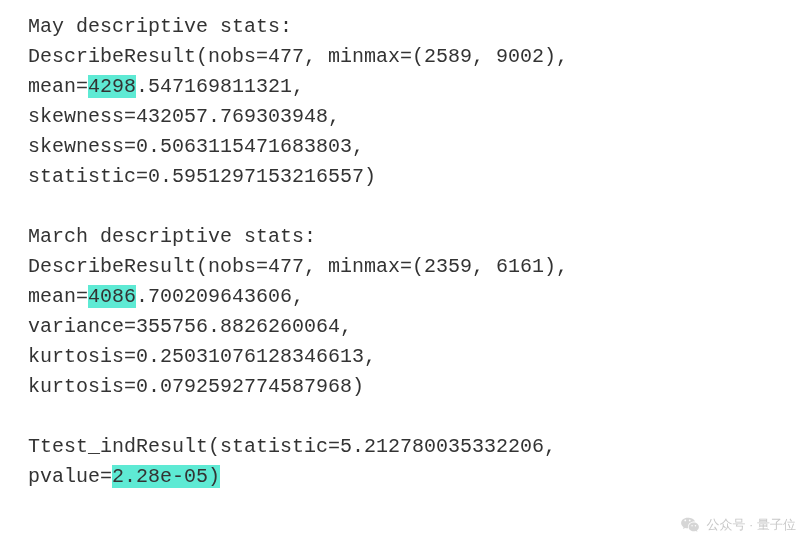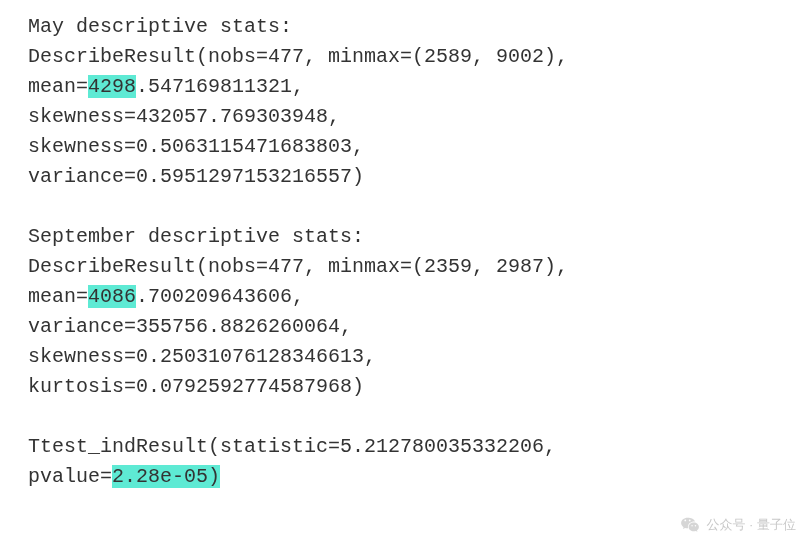--- a/index.html
+++ b/index.html
@@ -35,28 +35,28 @@
     }
   </style>
 </head>
 <body>
 
 <div class="code-line">May descriptive stats:</div>
 <div class="code-line">DescribeResult(nobs=477, minmax=(2589, 9002),</div>
 <div class="code-line"><span>mean=</span><span class="hl">4298</span><span>.547169811321,</span></div>
 <div class="code-line">skewness=432057.769303948,</div>
 <div class="code-line">skewness=0.5063115471683803,</div>
-<div class="code-line">variance=0.5951297153216557)</div>
+<div class="code-line">statistic=0.5951297153216557)</div>
 <div class="code-line">&nbsp;</div>
 
-<div class="code-line">September descriptive stats:</div>
-<div class="code-line">DescribeResult(nobs=477, minmax=(2359, 2987),</div>
+<div class="code-line">March descriptive stats:</div>
+<div class="code-line">DescribeResult(nobs=477, minmax=(2359, 6161),</div>
 <div class="code-line"><span>mean=</span><span class="hl">4086</span><span>.700209643606,</span></div>
 <div class="code-line">variance=355756.8826260064,</div>
-<div class="code-line">skewness=0.25031076128346613,</div>
+<div class="code-line">kurtosis=0.25031076128346613,</div>
 <div class="code-line">kurtosis=0.0792592774587968)</div>
 <div class="code-line">&nbsp;</div>
 
 <div class="code-line">Ttest_indResult(statistic=5.212780035332206,</div>
 <div class="code-line"><span>pvalue=</span><span class="hl">2.28e-05)</span></div>
 
 <div class="watermark">
   <svg class="wx-icon" viewBox="0 0 36 36">
     <path d="M13.5 5C7.15 5 2 9.3 2 14.6c0 3 1.73 5.67 4.38 7.4l-1.1 3.3 3.84-1.93c1.36.38 2.82.6 4.38.6.39 0 .77-.02 1.15-.05-.24-.82-.37-1.68-.37-2.57 0-5.3 5.14-9.6 11.5-9.6.39 0 .77.02 1.15.05C25.98 7.88 20.3 5 13.5 5zm-4 6.4a1.6 1.6 0 110-3.2 1.6 1.6 0 010 3.2zm8 0a1.6 1.6 0 110-3.2 1.6 1.6 0 010 3.2zM34 21.4c0-4.3-4.15-7.8-9.25-7.8S15.5 17.1 15.5 21.4s4.15 7.8 9.25 7.8c1.27 0 2.48-.18 3.6-.5l3.12 1.57-.9-2.68C32.7 26.1 34 23.9 34 21.4zm-12.3-.6a1.3 1.3 0 110-2.6 1.3 1.3 0 010 2.6zm6.1 0a1.3 1.3 0 110-2.6 1.3 1.3 0 010 2.6z"></path>
   </svg>

